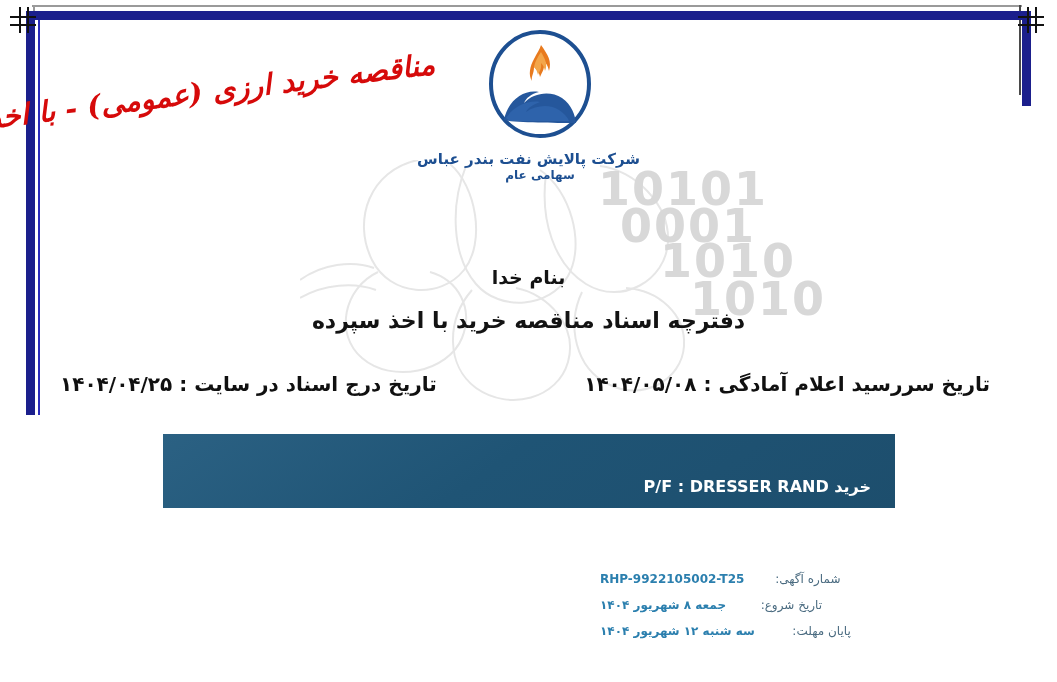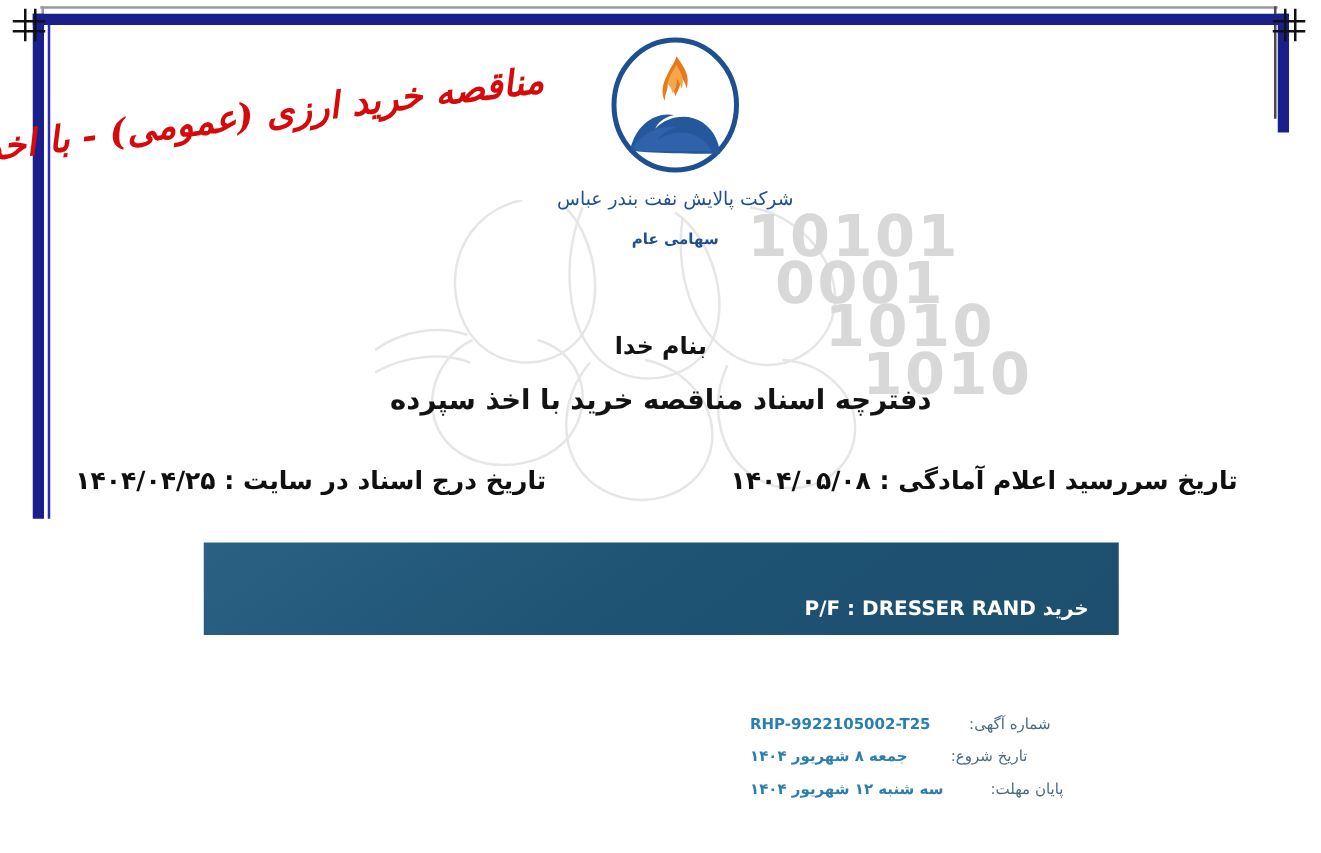--- a/index.html
+++ b/index.html
@@ -180,26 +180,26 @@
     top: 28px;
     width: 200px;
     text-align: center;
     z-index: 6;
   }
   #logo-mark { display: block; margin: 0 auto; }
   #company-name {
     margin-top: 4px;
     font-family: "DejaVu Sans", sans-serif;
     font-size: 15px;
-    font-weight: normal;
+    font-weight: bold;
     color: #1d4f91;
     white-space: nowrap;
   }
   #company-type {
-    margin-top: 16px;
+    margin-top: 0;
     font-family: "DejaVu Sans", sans-serif;
     font-size: 12px;
     font-weight: bold;
     color: #1d4f91;
   }
 
   #handwritten-note {
     position: absolute;
     left: 40px;
     top: 72px;

